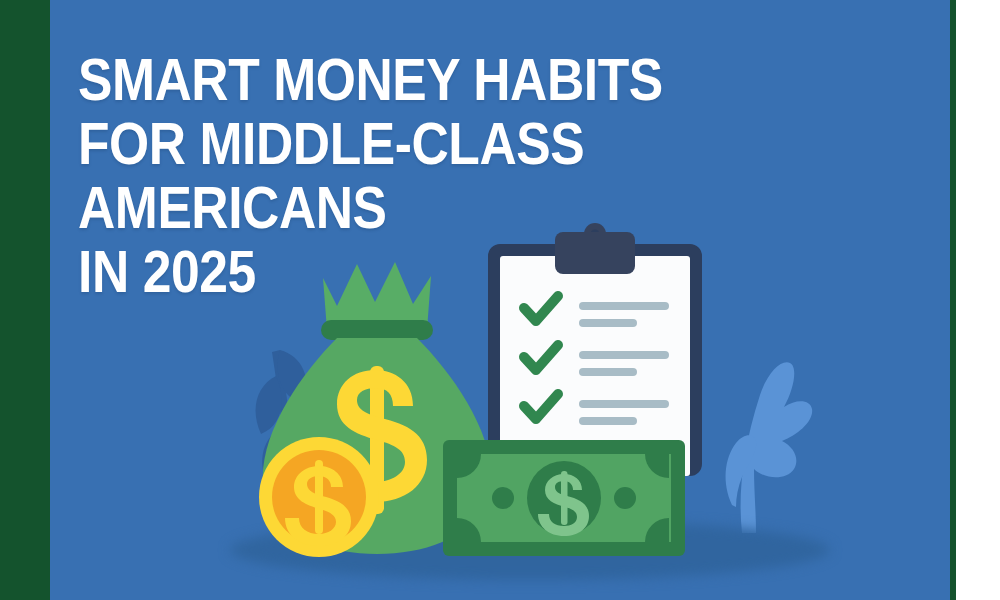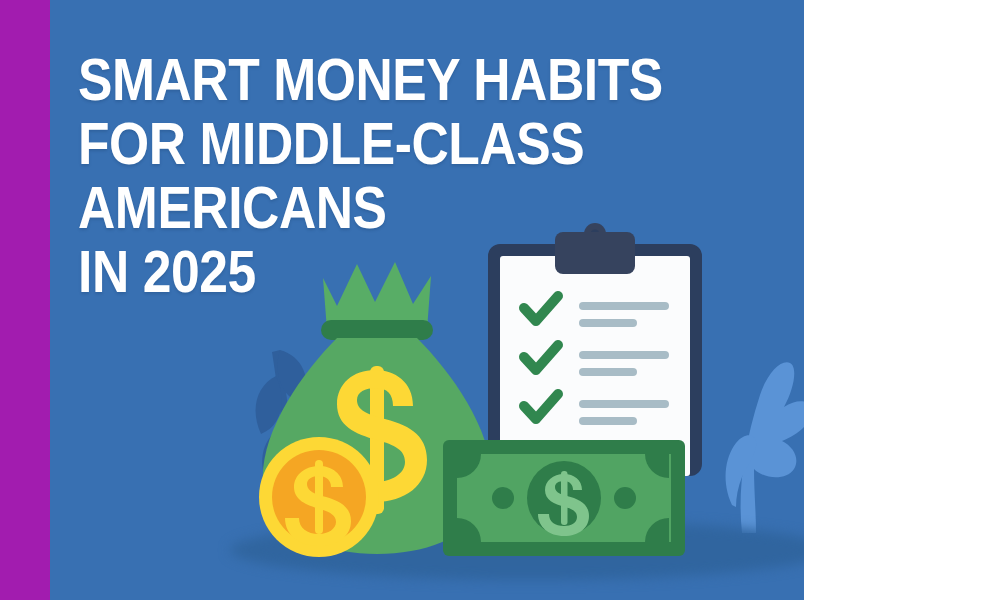--- a/index.html
+++ b/index.html
@@ -9,23 +9,23 @@
   }
   body {
     width: 1000px;
     height: 600px;
     overflow: hidden;
     font-family: "Liberation Sans", sans-serif;
   }
 
   #banner {
     position: relative;
-    width: 804px;
+    width: 956px;
     height: 600px;
-    background: #a21caf;
+    background: #14532d;
     overflow: hidden;
   }
 
   
   .blue-panel {
     position: absolute;
     left: 50px;
     top: 0;
     width: 900px;
     height: 600px;

